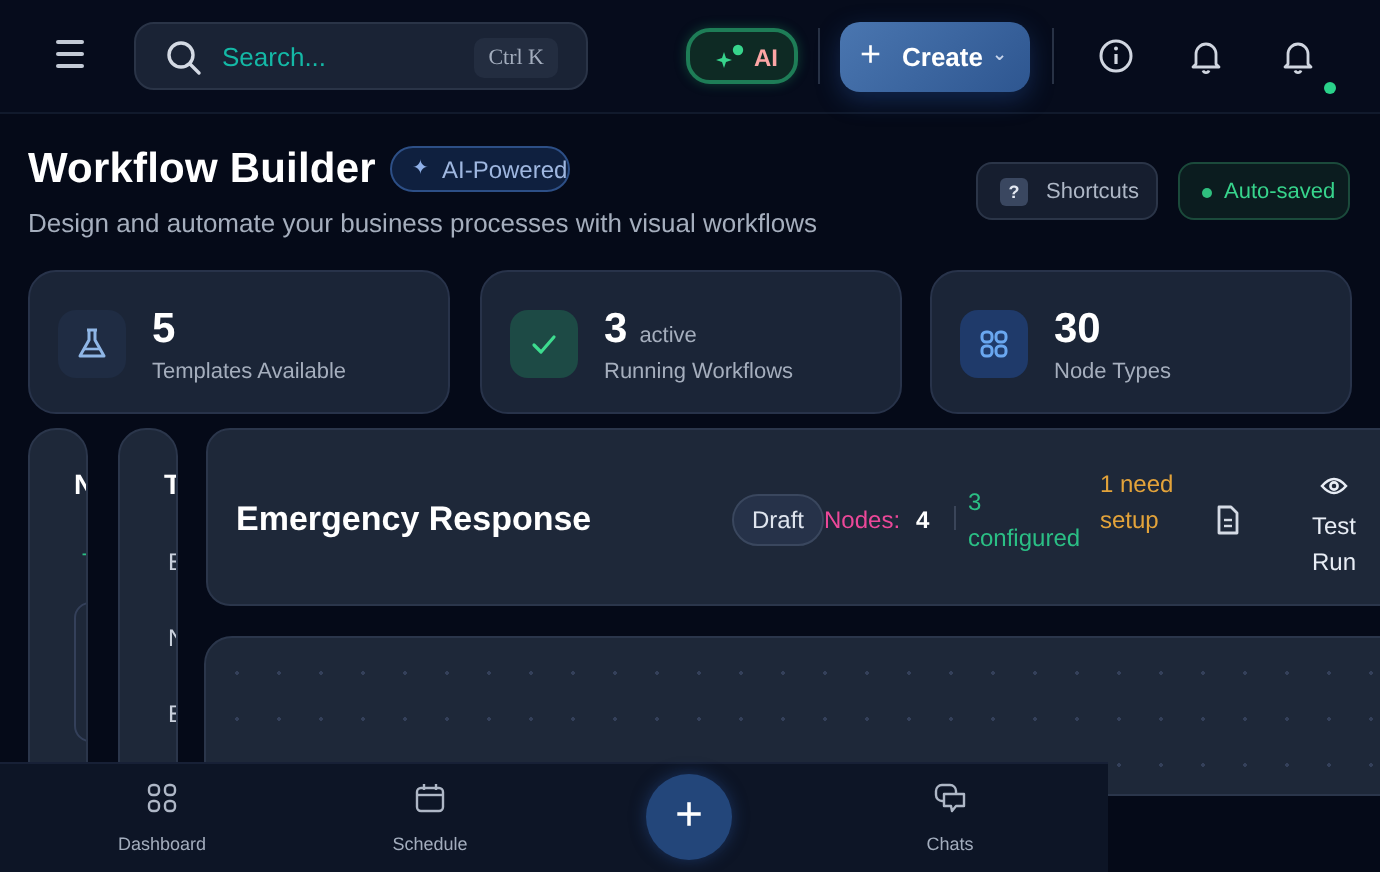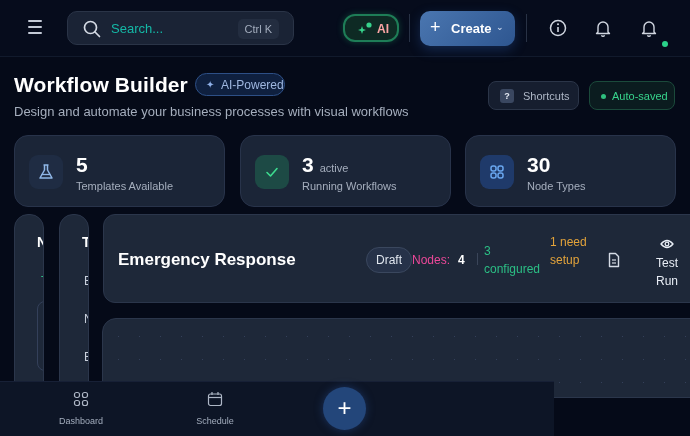--- a/index.html
+++ b/index.html
@@ -18,21 +18,21 @@
   .hamburger span { display: block; height: 2px; background: #c3cad6; margin-bottom: 4px; border-radius: 1px; width: 14px; }
   .search {
     position: absolute; left: 67px; top: 11px; width: 227px; height: 34px;
     background: #1a2335; border: 1px solid #2a3447; border-radius: 10px;
   }
   .search .icon { position: absolute; left: 15px; top: 8px; }
   .search .ph { position: absolute; left: 43px; top: 9px; font-size: 13px; color: #14b8a6; }
   .search .kbd {
     position: absolute; right: 14px; top: 7px; height: 20px; padding: 0 7px;
     background: #232d40; border-radius: 5px;
-    font-family: Liberation Sans, sans-serif; font-size: 11px; color: #a3adbd; line-height: 20px;
+    font-family: Liberation Serif, serif; font-size: 11px; color: #a3adbd; line-height: 20px;
   }
   .ai-btn {
     position: absolute; left: 343px; top: 14px; width: 56px; height: 28px;
     border: 2px solid #1e7d57; border-radius: 12px; background: #0e2a24;
     box-shadow: 0 0 6px rgba(30,160,100,0.35);
     color: #fca5a5; font-size: 12px; font-weight: bold;
   }
   .ai-btn .spark { position: absolute; left: 12px; top: 6px; }
   .ai-btn .lbl { position: absolute; left: 32px; top: 6px; }
   .vdiv { position: absolute; top: 14px; width: 1px; height: 28px; background: #283245; }
@@ -278,14 +278,21 @@
   </div>
   <div class="nav-item" style="left:180px">
     <svg width="16" height="16" viewBox="0 0 16 16">
       <rect x="1.5" y="3" width="13" height="11.5" rx="2" stroke="#aeb7c6" stroke-width="1.2" fill="none"></rect>
       <line x1="1.5" y1="6.5" x2="14.5" y2="6.5" stroke="#aeb7c6" stroke-width="1.2"></line>
       <line x1="5" y1="1" x2="5" y2="4" stroke="#aeb7c6" stroke-width="1.2"></line>
       <line x1="11" y1="1" x2="11" y2="4" stroke="#aeb7c6" stroke-width="1.2"></line>
     </svg>
     <span class="lbl">Schedule</span>
   </div>
+  <div class="nav-item" style="left:440px">
+    <svg width="16" height="16" viewBox="0 0 16 16">
+      <rect x="1" y="1.5" width="10" height="8" rx="3" stroke="#aeb7c6" stroke-width="1.2" fill="none"></rect>
+      <path d="M5 6 L15 6 L15 12 L11 12 L9 14.5 L8.5 12 L5 12 Z" stroke="#aeb7c6" stroke-width="1.2" fill="#0d1526" stroke-linejoin="round"></path>
+    </svg>
+    <span class="lbl">Chats</span>
+  </div>
 </div>
 <div class="fab">+</div>
 
 </body></html>

